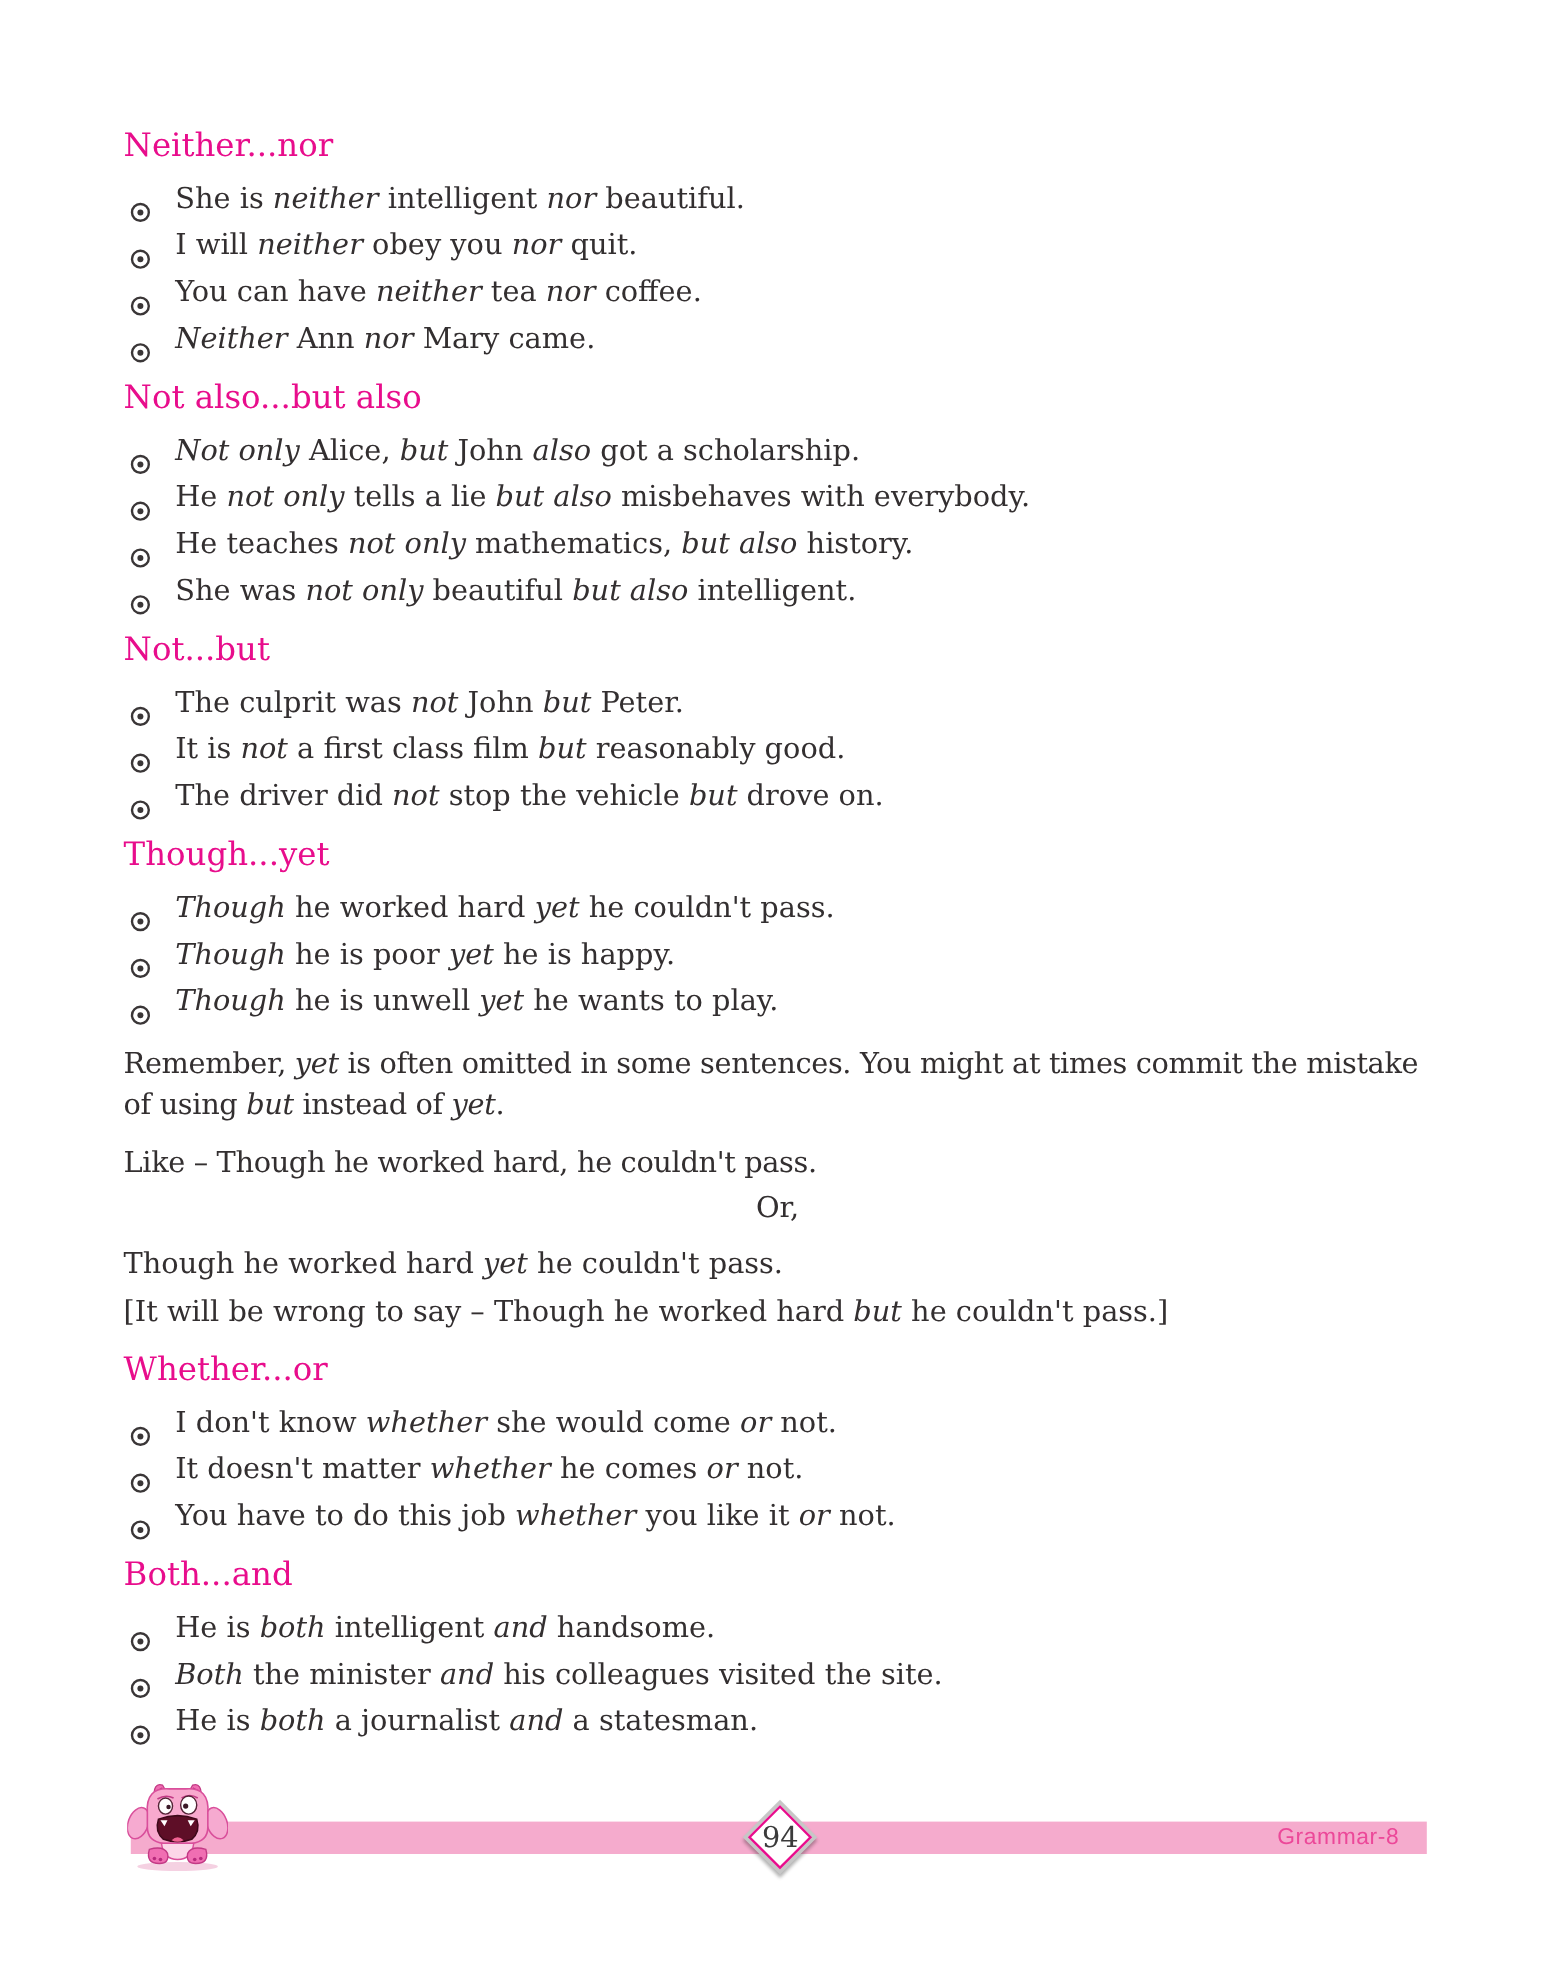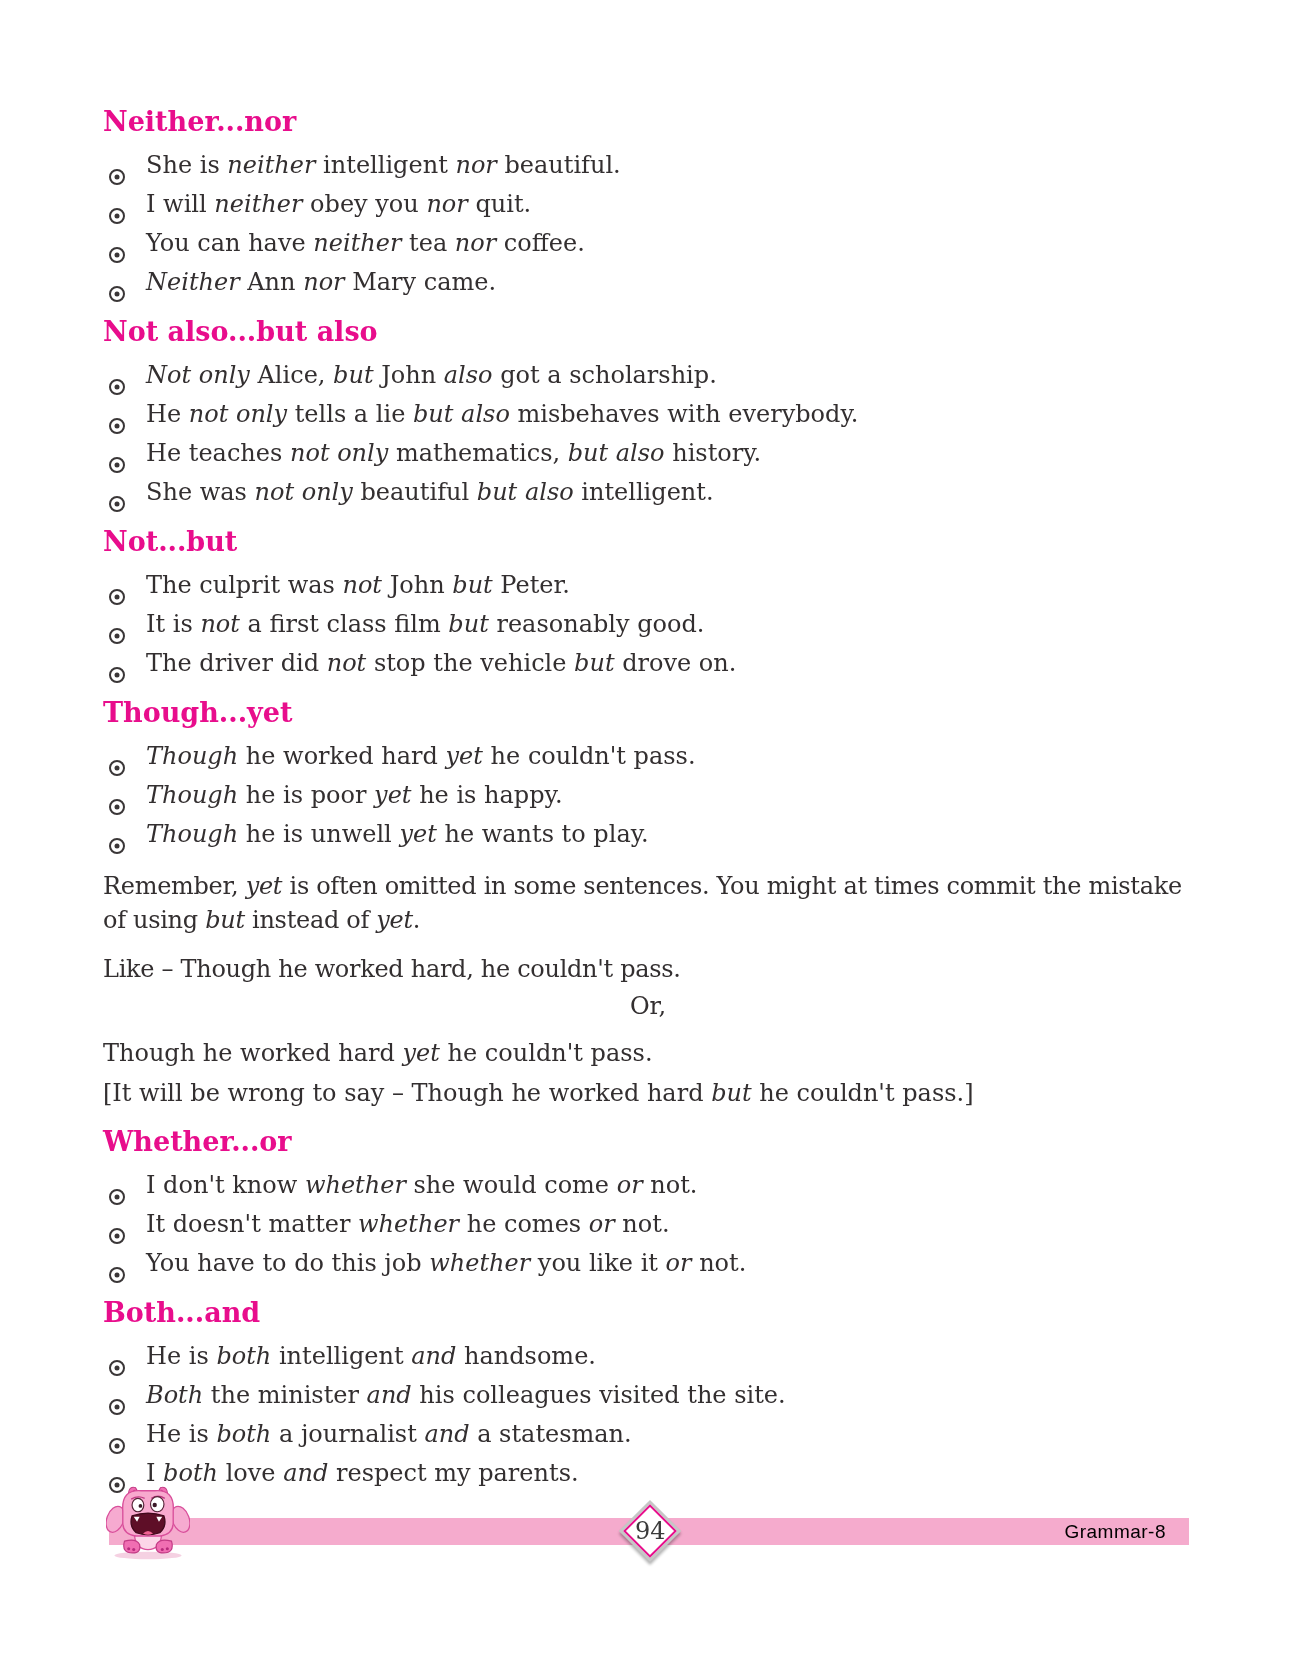--- a/index.html
+++ b/index.html
@@ -13,21 +13,21 @@
   }
   .content{
     position:absolute;
     left:103px;
     width:1090px;
     top:0;
     padding-top:92px;
   }
   .sec-heading{
     font-family:"DejaVu Serif","Liberation Serif",serif;
-    font-weight:bold;
+    font-weight:normal;
     font-size:27px;
     line-height:32px;
     color:#e80d8c;
     margin:14px 0 8px 0;
   }
   .bullet{
     display:flex;
     align-items:flex-end;
     line-height:39px;
     min-height:39px;
@@ -105,21 +105,21 @@
     font-size:24px;
     color:#3b3b3b;
   }
   .book-label{
     position:absolute;
     right:130px;top:1520px;
     z-index:2;
     font-family:"Liberation Sans",sans-serif;
     font-size:19px;
     letter-spacing:0.5px;
-    color:#000000;
+    color:#ec4899;
     line-height:24px;
   }
 </style>
 </head>
 <body>
 
 <div class="page">
 
   <main class="content" id="content">
       <h2 class="sec-heading">Neither...nor</h2>
@@ -205,24 +205,20 @@
         <span class="bullet-icon"></span>
         <span class="bullet-text">He is <i>both</i> intelligent <i>and</i> handsome.</span>
       </div>
       <div class="bullet">
         <span class="bullet-icon"></span>
         <span class="bullet-text"><i>Both</i> the minister <i>and</i> his colleagues visited the site.</span>
       </div>
       <div class="bullet">
         <span class="bullet-icon"></span>
         <span class="bullet-text">He is <i>both</i> a journalist <i>and</i> a statesman.</span>
-      </div>
-      <div class="bullet">
-        <span class="bullet-icon"></span>
-        <span class="bullet-text">I <i>both</i> love <i>and</i> respect my parents.</span>
       </div>
     </main>
 
   <div class="footer-bar"></div>
 
   <div class="mascot">
     <svg viewBox="0 0 100 92" width="84" height="78" aria-hidden="true">
 
       <ellipse cx="50" cy="87" rx="40" ry="4.5" fill="#eeb2cf" opacity="0.6"></ellipse>
 

